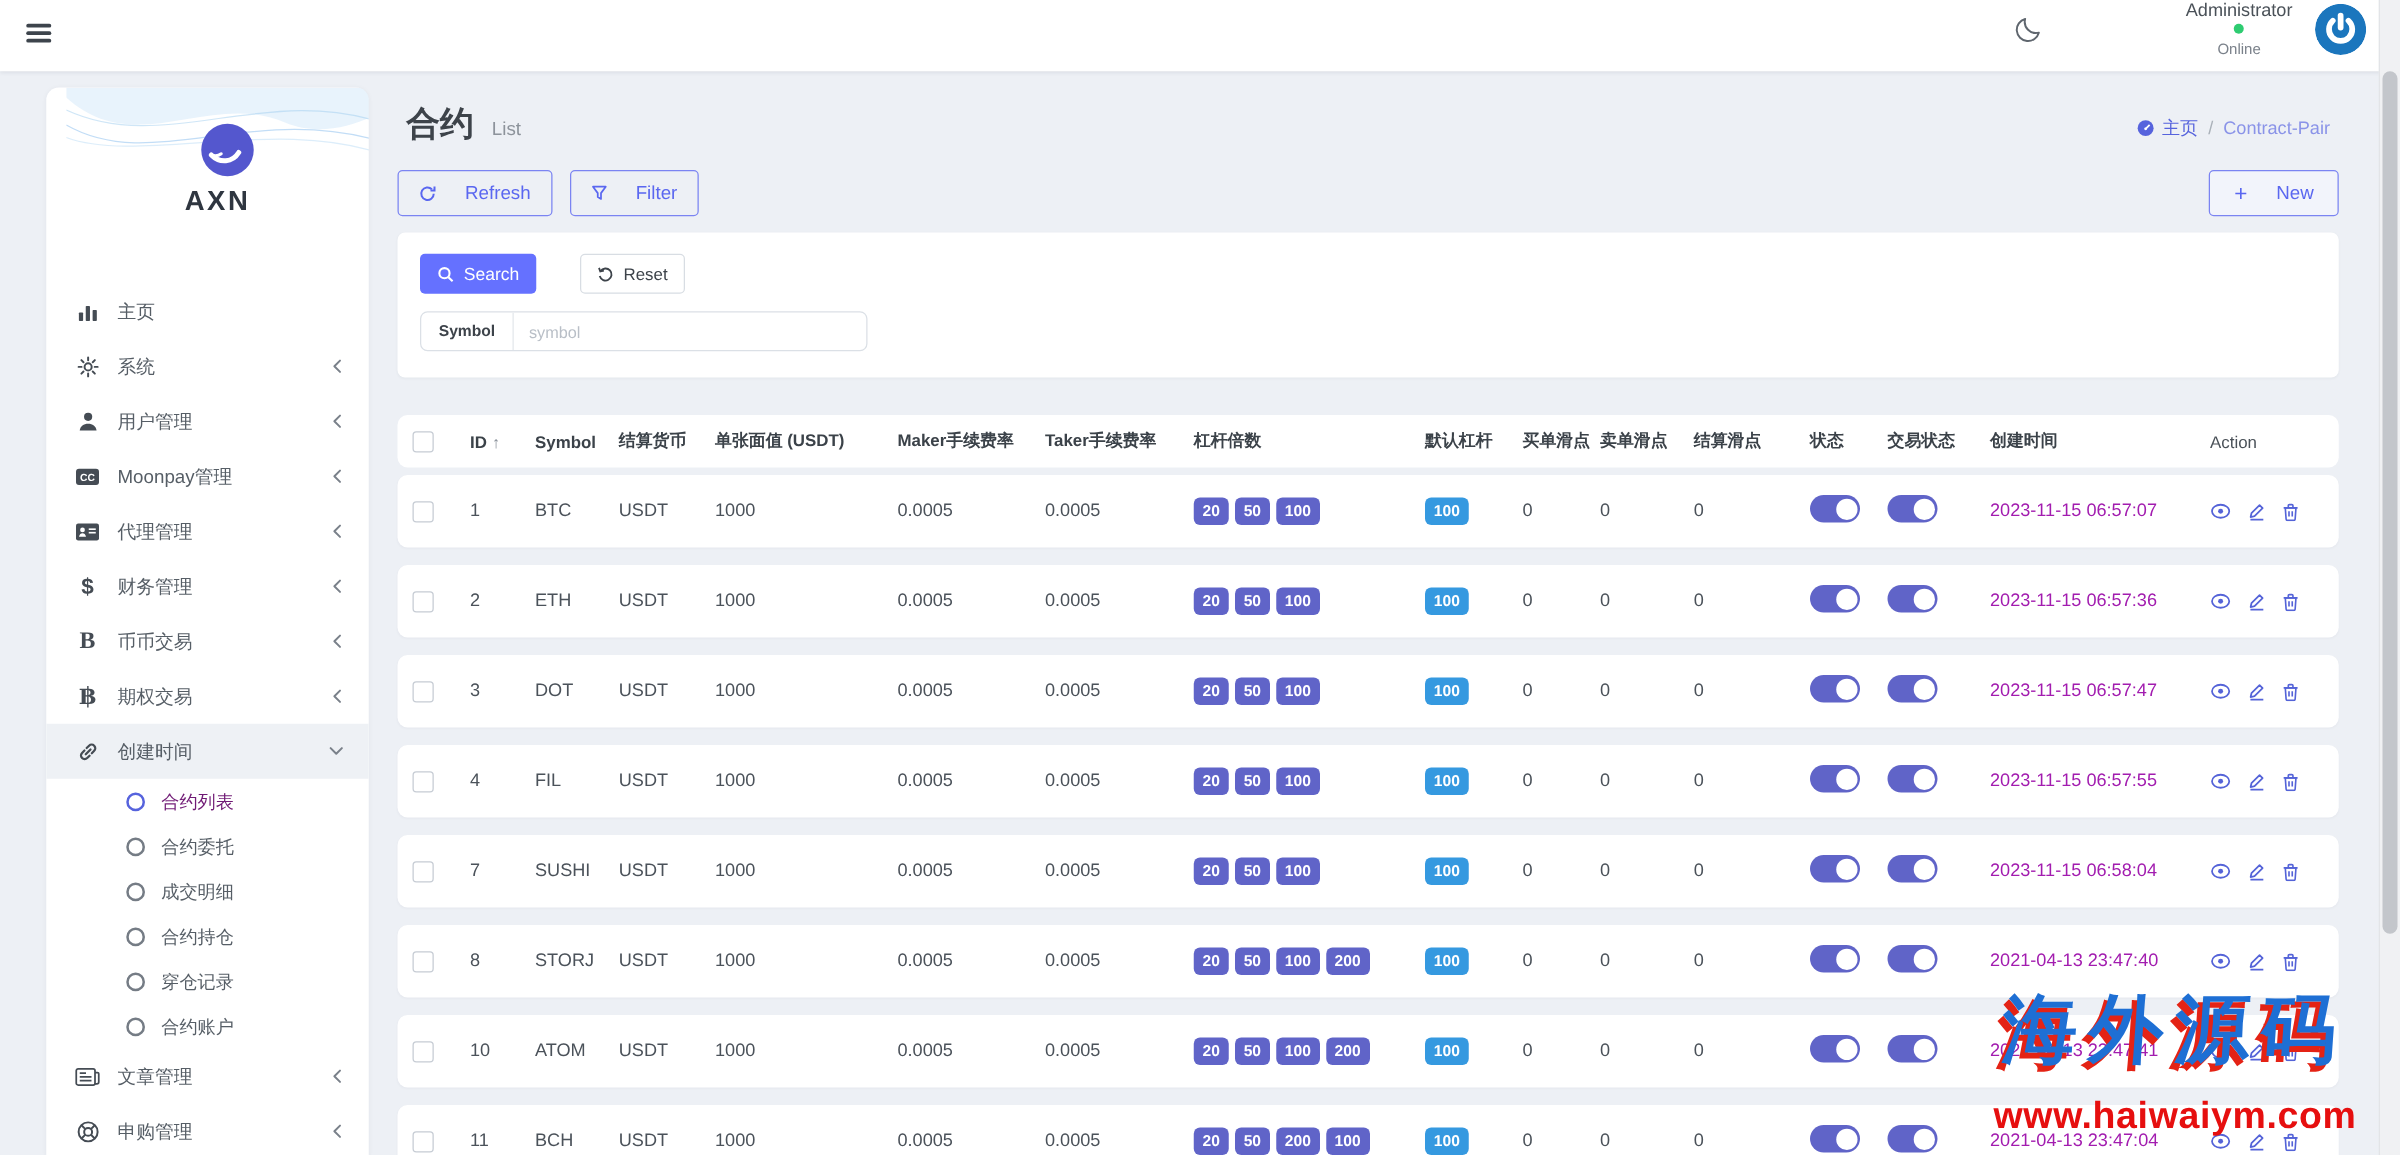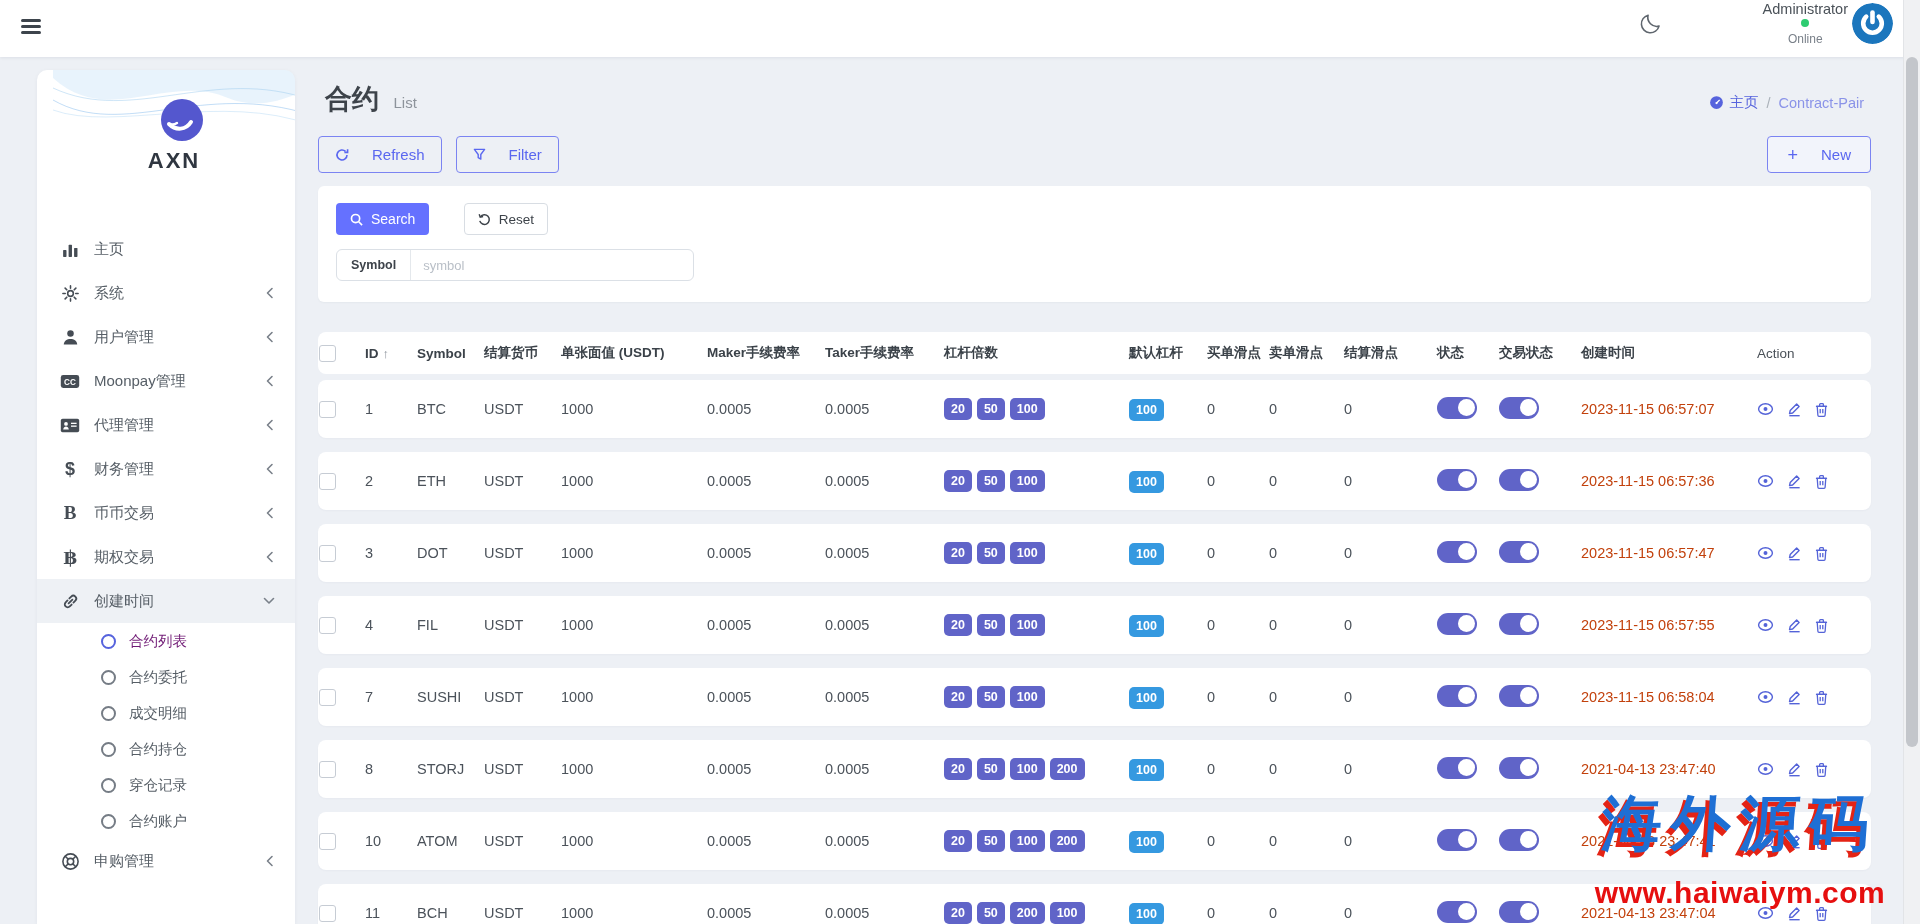--- a/index.html
+++ b/index.html
@@ -5,21 +5,21 @@
   * { margin:0; padding:0; box-sizing:border-box; }
   html,body { width:1920px; height:924px; overflow:hidden; }
   body { font-family:"Liberation Sans","DejaVu Sans",sans-serif; background:#edf0f5; color:#3d434a; }
   .stage { position:relative; width:1920px; height:924px; overflow:hidden; }
 
   
   .topbar { position:absolute; left:0; top:0; width:1920px; height:57px; background:#fff;
             box-shadow:0 1px 3px rgba(30,40,60,.08); z-index:20; }
   .hamburger { position:absolute; left:21px; top:19px; width:20px; height:18px; cursor:pointer; }
   .hamburger span { display:block; height:2.6px; background:#3d444c; border-radius:2px; margin-bottom:3.6px; }
-  .topbar-right { position:absolute; right:27px; top:0; height:47px; display:flex; align-items:center; gap:4px;justify-content:space-between; }
+  .topbar-right { position:absolute; right:27px; top:0; height:47px; display:flex; align-items:center; gap:18px;justify-content:space-between; }
   .moon-btn { margin-right:96px; display:flex; cursor:pointer; }
   .userbox { text-align:right; line-height:1.25; cursor:pointer; }
   .uname { font-size:14.5px; color:#4a5158; }
   .ustatus { font-size:12px; color:#7a818a; display:flex; align-items:center; justify-content:flex-end; gap:5px;flex-direction:column; }
   .gdot { width:8px; height:8px; border-radius:50%; background:#2ecc71; display:inline-block; }
   .avatar { width:41px; height:41px; border-radius:50%; overflow:hidden; flex:0 0 auto; cursor:pointer; }
 
   
   .sidebar { position:absolute; left:37px; top:70px; width:258px; height:854px; background:#fff;
              border-radius:10px 10px 0 0; box-shadow:0 1px 4px rgba(30,40,60,.05); z-index:5; overflow:hidden; }
@@ -69,40 +69,40 @@
   .input-group { margin-top:14px; width:358px; height:32px; border:1px solid #dbe0e6; border-radius:6px;
                  display:flex; align-items:center; background:#fff; overflow:hidden; }
   .ig-label { padding:0 14px; font-size:12.5px; font-weight:700; color:#3d434a; border-right:1px solid #e4e8ec;
               line-height:30px; white-space:nowrap; }
   .ig-input { border:0; outline:0; padding:0 12px; font-size:13px; color:#3d434a; flex:1; min-width:0;
               font-family:inherit; background:transparent; }
   .ig-input::placeholder { color:#b9bfc7; }
 
   
   .grid-row { display:grid; grid-template-columns:46px 52px 67px 77px 146px 118px 119px 185px 78px 62px 75px 93px 62px 82px 176px 1fr;
-              align-items:center; padding-left:1px; }
+              align-items:center; padding-left:12px; }
   .thead-row { position:absolute; top:275px; left:0; right:0; height:42px; background:#fff; border-radius:8px;
                font-size:13.5px; color:#3b4249; }
   .th { font-weight:700; }
   .th.lat { font-weight:600; }
   .th.plain { font-weight:400; color:#4a5158; }
   .sort-arrow { color:#8b929b; font-weight:400; margin-left:4px; font-size:13px; }
   .rows { position:absolute; top:323px; left:0; right:0; }
   .trow { height:58px; background:#fff; border-radius:8px; margin-bottom:14px; font-size:14.5px; color:#4b525a;
           box-shadow:0 1px 2px rgba(30,40,60,.03); }
   .cbx { width:17px; height:17px; border:1.5px solid #c6ccd4; border-radius:3px; background:#fff;
          display:inline-block; cursor:pointer; }
   .badges { display:flex; gap:5px; }
   .bdg { background:#6064c8; color:#fff; font-size:12.5px; font-weight:700; padding:4px 7px; border-radius:5px; }
   .bdg.blue { background:#3599e0; }
   .tgl { width:40px; height:22px; background:#6064c8; border-radius:11px; position:relative; display:inline-block;
          cursor:pointer; }
   .tgl::after { content:""; position:absolute; right:2.5px; top:2.5px; width:17px; height:17px; background:#fff;
                 border-radius:50%; }
-  .created { color:#c2410c; }
+  .created { color:#a21caf; }
   .actions { display:flex; gap:13px; align-items:center; color:#5463d8; }
   .act { display:flex; cursor:pointer; color:#5463d8; }
 
   
   .watermark { position:absolute; left:1566px; top:792px; width:348px; text-align:center; z-index:50;
                pointer-events:none; }
   .wm1 { font-size:60px; font-weight:800; color:#1e6fd4; letter-spacing:9px; line-height:1.05;
          text-shadow:-4px 5px 0 #e42315; transform:skewX(-4deg); white-space:nowrap; }
   .wm2 { font-size:30px; font-weight:800; color:#e60f0f; margin-top:21px; letter-spacing:0.5px; }
 
@@ -299,20 +299,35 @@
           <span class="ring"></span>
           <span>合约持仓</span>
         </div>
         <div class="msub">
           <span class="ring"></span>
           <span>穿仓记录</span>
         </div>
         <div class="msub">
           <span class="ring"></span>
           <span>合约账户</span>
+        </div>
+        <div class="mitem">
+          <span class="mi-icon">
+            <svg width="20" height="17" viewBox="0 0 20 16" fill="none" stroke="currentColor" stroke-width="1.4">
+              <rect x="1" y="1.5" width="15" height="13" rx="1.5"></rect>
+              <path d="M16 4.5h2a1 1 0 0 1 1 1v6.5a1.5 1.5 0 0 1-1.5 1.5H16"></path>
+              <path d="M3.8 5h5M3.8 8h9.4M3.8 11h9.4"></path>
+            </svg>
+          </span>
+          <span class="mi-label">文章管理</span>
+          <span class="chev">
+            <svg width="10" height="12" viewBox="0 0 10 12" fill="none" stroke="currentColor" stroke-width="1.6" stroke-linecap="round" stroke-linejoin="round">
+              <polyline points="7,1.5 2.5,6 7,10.5"></polyline>
+            </svg>
+          </span>
         </div>
         <div class="mitem">
           <span class="mi-icon">
             <svg width="19" height="19" viewBox="0 0 18 18" fill="none" stroke="currentColor" stroke-width="1.5">
               <circle cx="9" cy="9" r="7.2"></circle>
               <circle cx="9" cy="9" r="3"></circle>
               <path d="M6.9 6.9L4 4M11.1 6.9L14 4M11.1 11.1L14 14M6.9 11.1L4 14"></path>
             </svg>
           </span>
           <span class="mi-label">申购管理</span>

